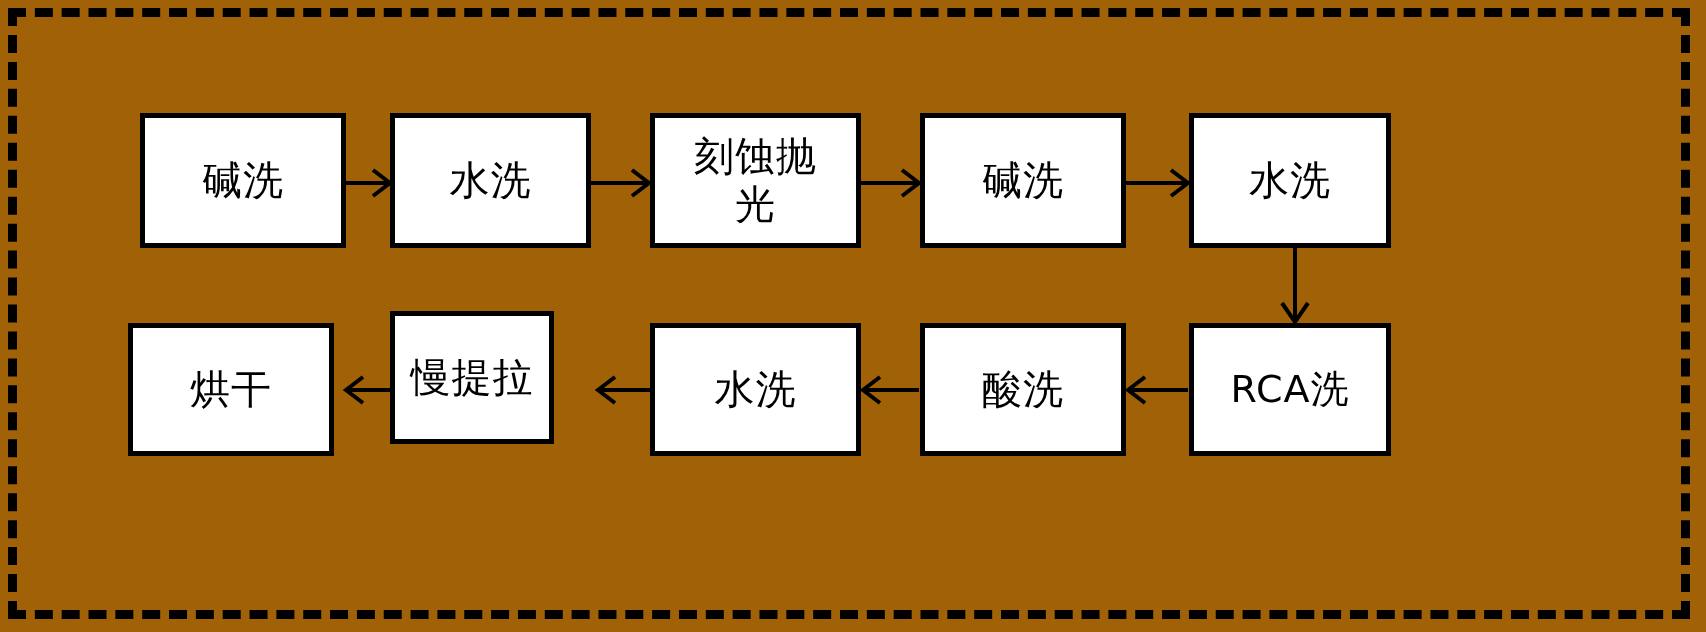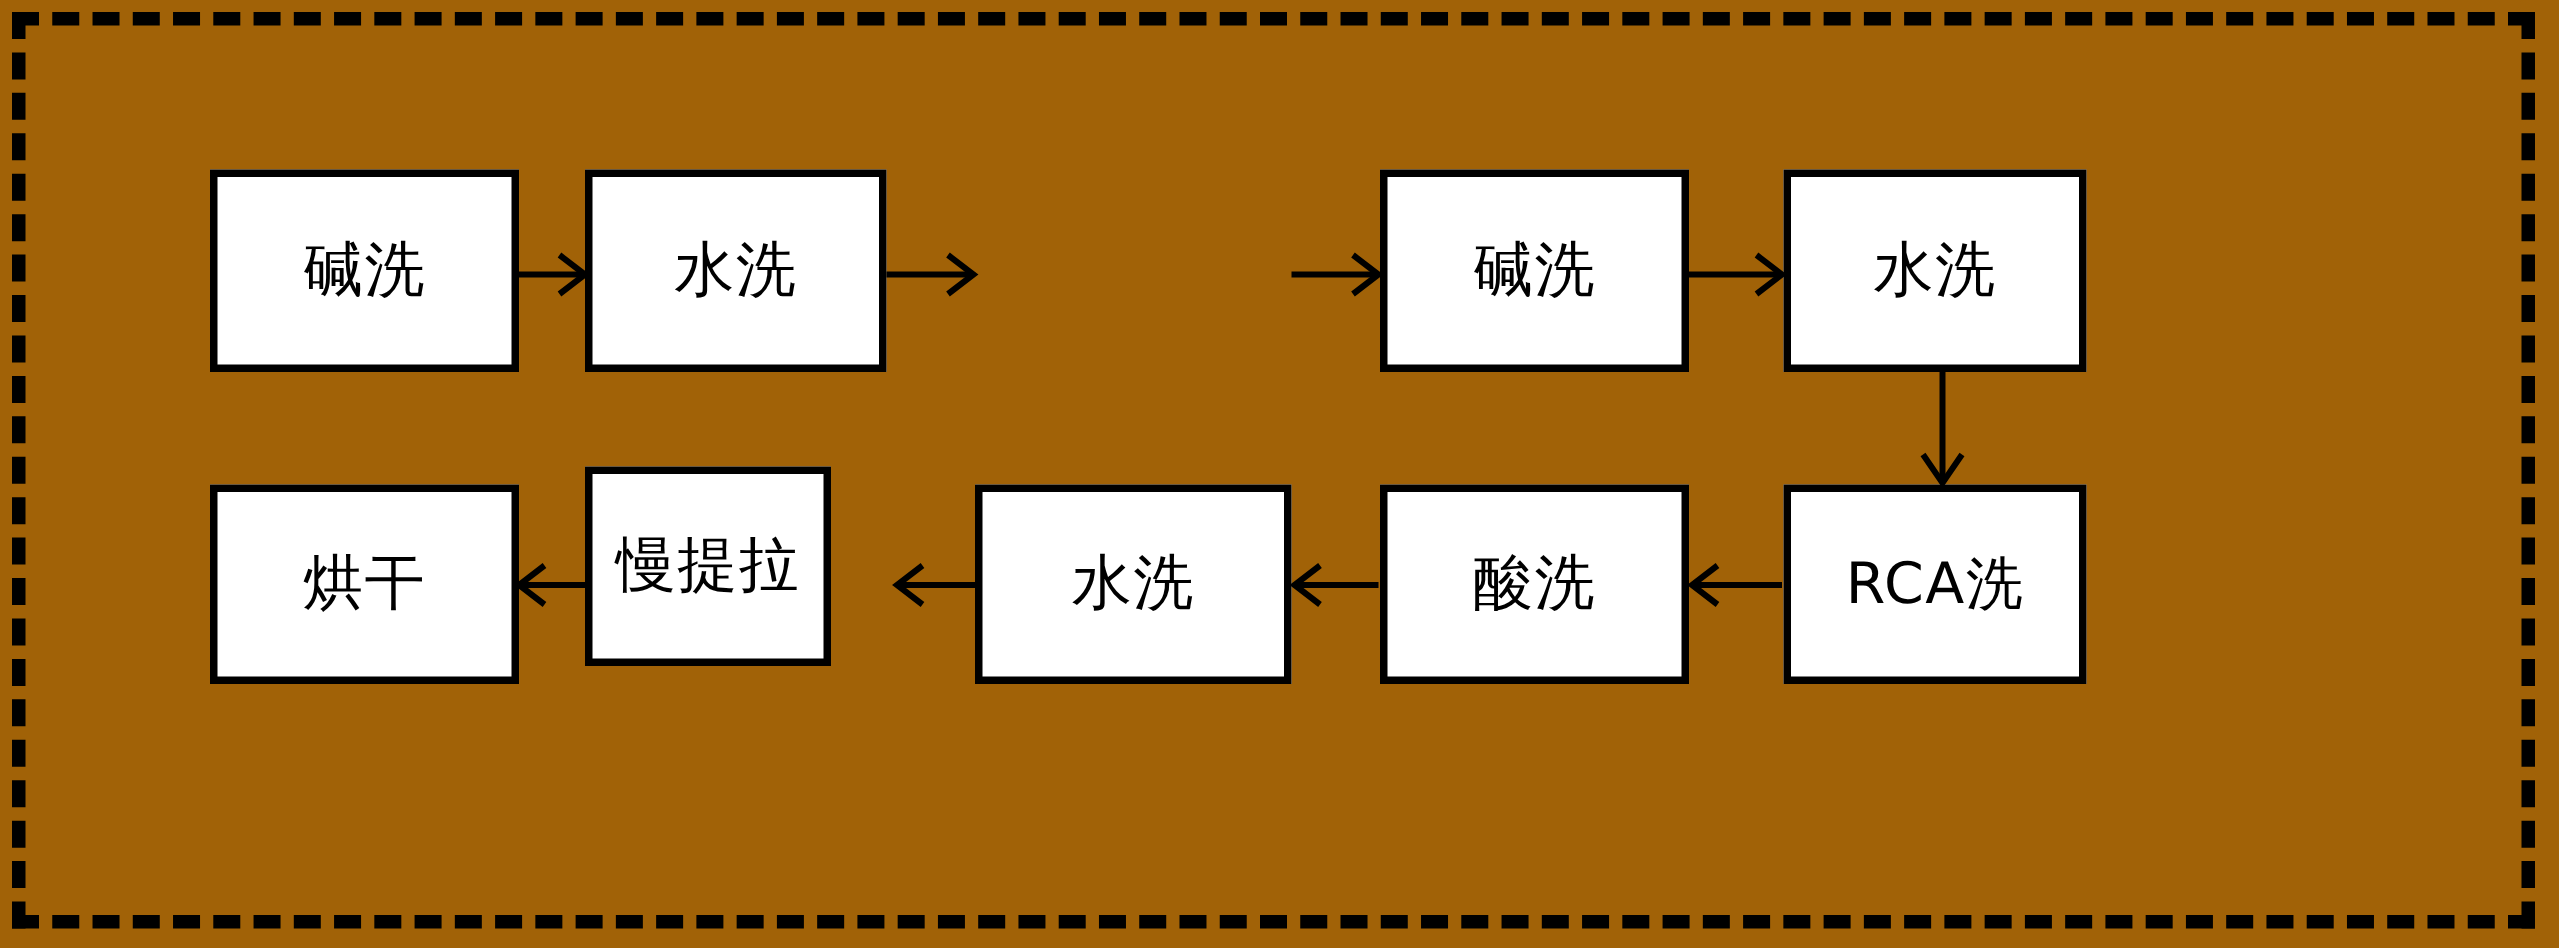--- a/index.html
+++ b/index.html
@@ -73,30 +73,34 @@
   <div class="dashed-frame"></div>
 
   <div class="proc-box" style="left:140px; top:113px; width:206px; height:135px;">
     <span class="proc-label">碱洗</span>
   </div>
 
   <div class="proc-box" style="left:390px; top:113px; width:201px; height:135px;">
     <span class="proc-label">水洗</span>
   </div>
 
+  <div class="proc-box" style="left:650px; top:113px; width:211px; height:135px;">
+    <span class="proc-label">刻蚀抛
+光</span>
+  </div>
 
   <div class="proc-box" style="left:920px; top:113px; width:206px; height:135px;">
     <span class="proc-label">碱洗</span>
   </div>
 
   <div class="proc-box" style="left:1189px; top:113px; width:202px; height:135px;">
     <span class="proc-label">水洗</span>
   </div>
 
-  <div class="proc-box" style="left:140px; top:323px; width:206px; height:133px;">
+  <div class="proc-box" style="left:128px; top:323px; width:206px; height:133px;">
     <span class="proc-label">烘干</span>
   </div>
 
   <div class="proc-box" style="left:390px; top:311px; width:164px; height:133px;">
     <span class="proc-label">慢提拉</span>
   </div>
 
   <div class="proc-box" style="left:650px; top:323px; width:211px; height:133px;">
     <span class="proc-label">水洗</span>
   </div>

